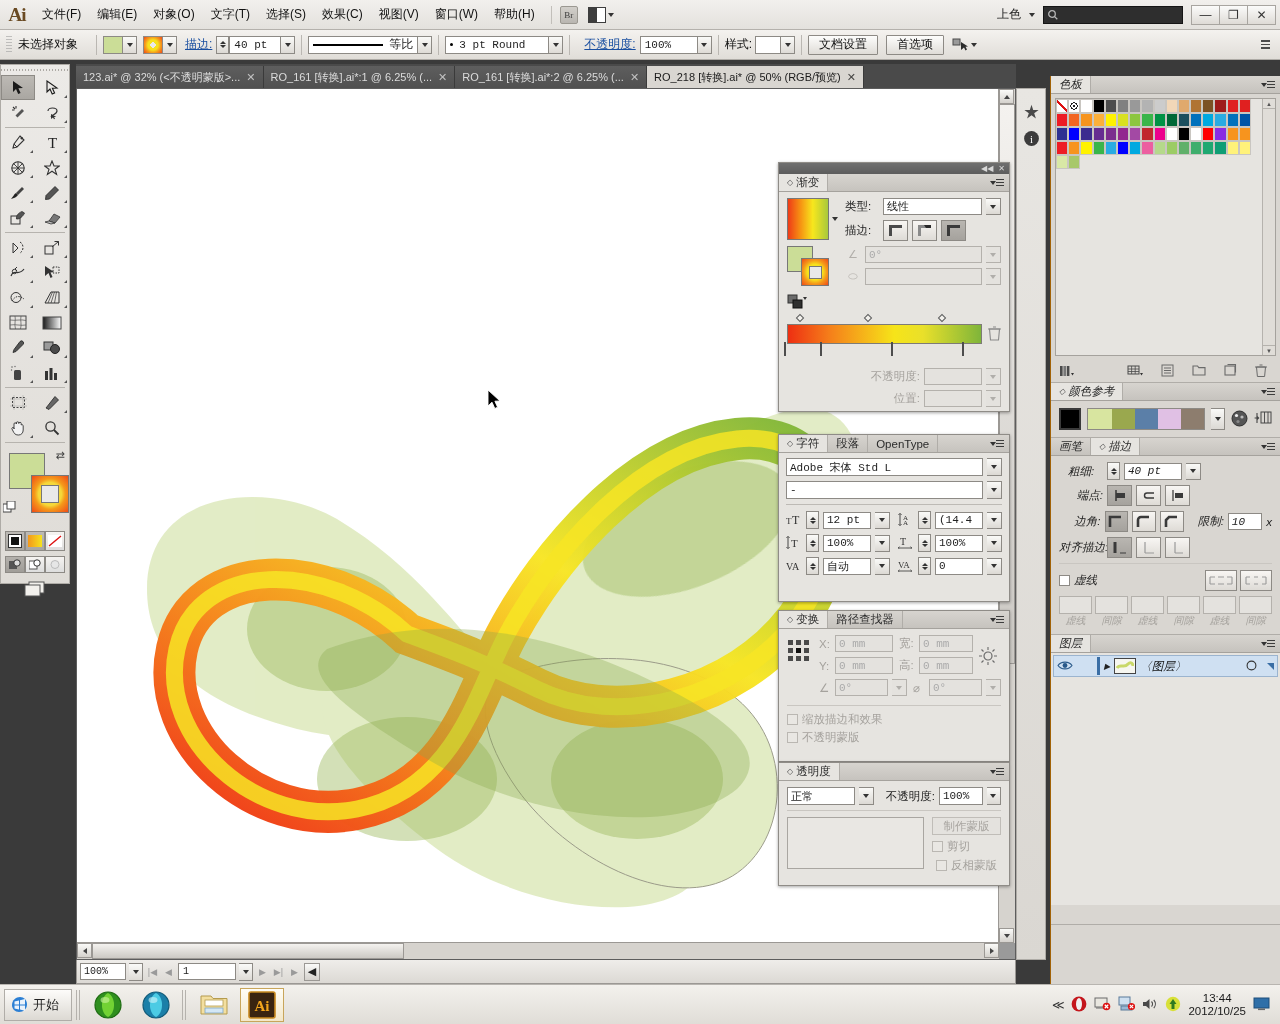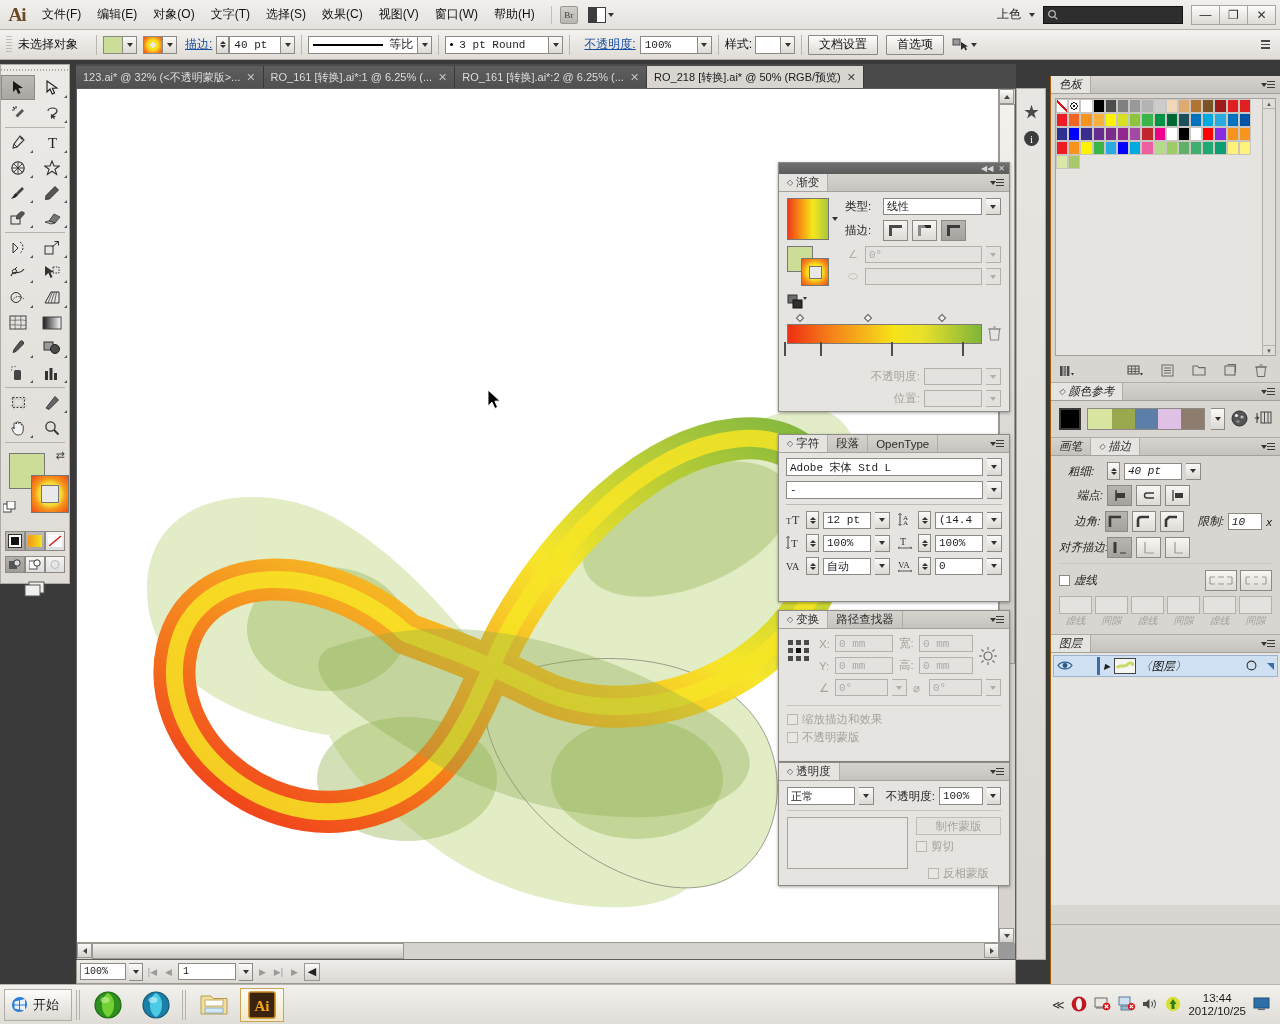--- a/index.html
+++ b/index.html
@@ -1194,21 +1194,21 @@
       </div>
       <div style="height:1px;background:#c9c6c1;margin:3px 0 6px"></div>
       <div style="display:flex;gap:8px">
         <div style="width:138px;height:52px;border:1px solid #a9a6a1;background:#e9e7e3"></div>
         <div style="flex:1">
           <div style="height:18px;border:1px solid #c0bdb8;background:#e4e2de;display:flex;align-items:center;justify-content:center;color:#a8a5a0;font-size:11.5px">制作蒙版</div>
           <div class="row" style="margin:4px 0 2px">
               <span class="chk dis"></span>
               <span class="lab dim">剪切</span>
             </div>
-          <div class="row" style="margin:12px">
+          <div class="row" style="margin:4px">
               <span class="chk dis"></span>
               <span class="lab dim">反相蒙版</span>
             </div>
         </div>
       </div>
     </div>
   </div>
 
   <div class="rdock">
 

